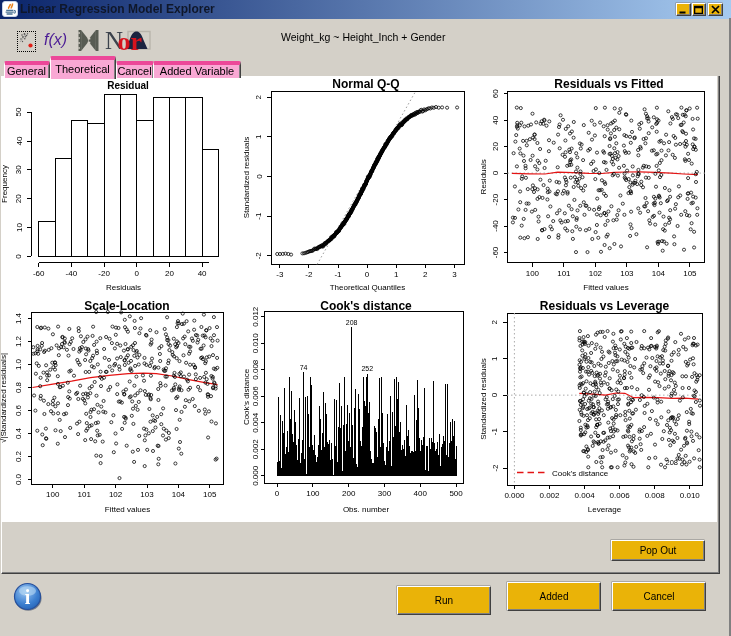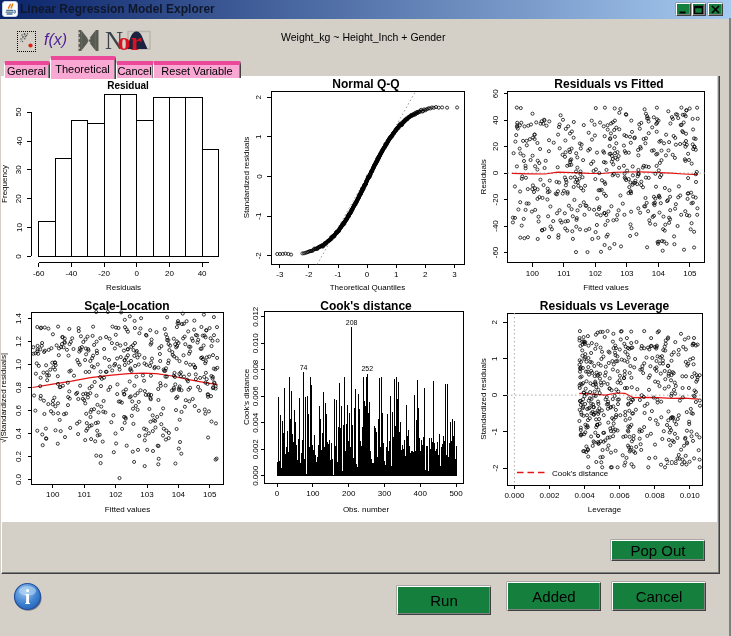--- a/index.html
+++ b/index.html
@@ -1,17 +1,17 @@
 <!DOCTYPE html>
 <html><head><meta charset="utf-8"><title>Linear Regression Model Explorer</title>
 <style>
 html,body{margin:0;padding:0}
 body{width:731px;height:636px;background:#d4d0c8;font-family:"Liberation Sans",sans-serif;position:relative;overflow:hidden}
 .abs{position:absolute}
-.btn{background:#15803d;border-top:1px solid #fff;border-left:1px solid #fff;border-right:1.5px solid #404040;border-bottom:1.5px solid #404040;box-shadow:inset -1px -1px 0 #808080,-0.5px -0.5px 0 #808080;font-size:15px;display:flex;align-items:center;justify-content:center;color:#000}
+.btn{background:#eab308;border-top:1px solid #fff;border-left:1px solid #fff;border-right:1.5px solid #404040;border-bottom:1.5px solid #404040;box-shadow:inset -1px -1px 0 #808080,-0.5px -0.5px 0 #808080;font-size:10px;display:flex;align-items:center;justify-content:center;color:#000}
 .tab{position:absolute;background:#f9a8d4;border-top:4px solid #ec4899;border-left:1px solid #fff;border-right:1px solid #404040;box-shadow:inset -1px 0 0 #808080;border-top-left-radius:2px;border-top-right-radius:2px;font-size:11px;display:flex;align-items:center;justify-content:center}
 </style></head>
 <body>
 
 <div class="abs" style="left:0;top:0;width:731px;height:18.5px;background:linear-gradient(to right,#0a246a,#a6caf0)"></div>
 <div class="abs" style="left:20px;top:2px;width:400px;height:15px;color:#0f172a;font-weight:bold;font-size:12px;line-height:15px">Linear Regression Model Explorer</div>
 
 <svg class="abs" style="left:2px;top:1px" width="16" height="16" viewBox="0 0 16 16">
 <rect x="0.5" y="0.5" width="15" height="15" rx="2.5" fill="#fff" stroke="#c8d4e8"></rect>
 <path d="M6.8 7.8 C5.6 6.2 8.8 5.2 8.2 3.0 M9.5 7.6 C8.4 6.2 11.2 5.2 10.4 2.6" stroke="#e8821e" stroke-width="1.6" fill="none"></path>
@@ -74,21 +74,21 @@
 <path d="M22.5 21 L26.5 12 C29 4.5 31.5 3.5 33.5 3.5 C35.5 3.5 38 4.5 40.5 12 L44.5 21 Z" fill="#1b2340"></path>
 <text x="14.5" y="22" font-family="Liberation Serif,serif" font-size="26" font-weight="bold" fill="#d6131e">or</text>
 </svg>
 <div class="abs" style="left:281px;top:31px;width:220px;height:13px;font-size:10.5px;color:#000">Weight_kg ~ Height_Inch + Gender</div>
 
 <div class="abs" style="left:0.5px;top:75.5px;width:717.5px;height:497px;background:#d4d0c8;border-right:1.5px solid #404040;border-bottom:1.5px solid #404040;border-left:1px solid #fff;box-shadow:inset -1px -1px 0 #808080"></div>
 <div class="abs" style="left:2px;top:76px;width:715px;height:445.5px;background:#fff"></div>
 
 <div class="tab" style="left:3.5px;top:60.5px;width:44px;height:13.5px">General</div>
 <div class="tab" style="left:115.5px;top:60.5px;width:36px;height:13.5px">Cancel</div>
-<div class="tab" style="left:153px;top:60.5px;width:86px;height:13.5px">Reset Variable</div>
+<div class="tab" style="left:153px;top:60.5px;width:86px;height:13.5px">Added Variable</div>
 <div class="tab" style="left:49.5px;top:55.5px;width:64px;height:19px;z-index:3">Theoretical</div>
 
 <div class="abs btn" style="left:611px;top:540px;width:92px;height:19px">Pop Out</div>
 
 <svg class="abs" style="left:13px;top:582px" width="30" height="30" viewBox="0 0 30 30">
 <defs>
       <radialGradient id="ig" cx="0.4" cy="0.3" r="0.9">
         <stop offset="0" stop-color="#9cc7f2"></stop>
         <stop offset="0.55" stop-color="#3c7fd0"></stop>
         <stop offset="1" stop-color="#1a55a8"></stop>

